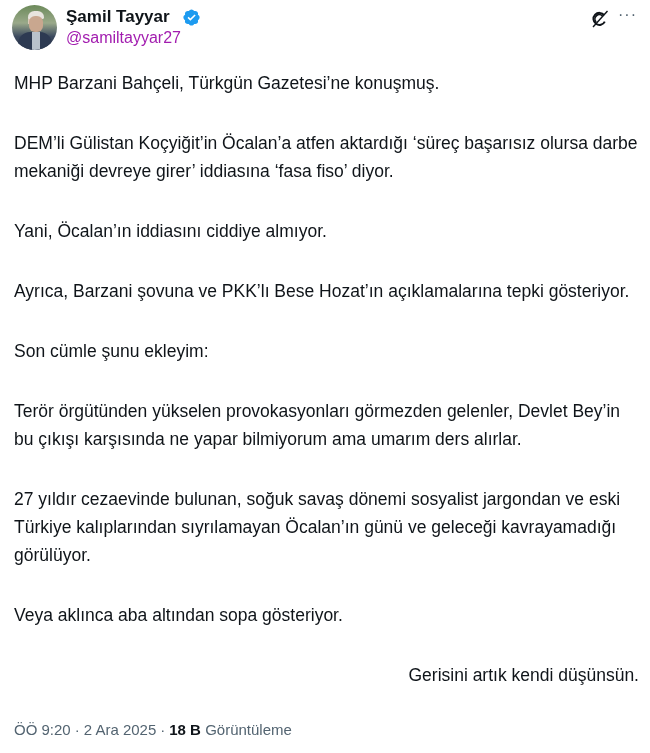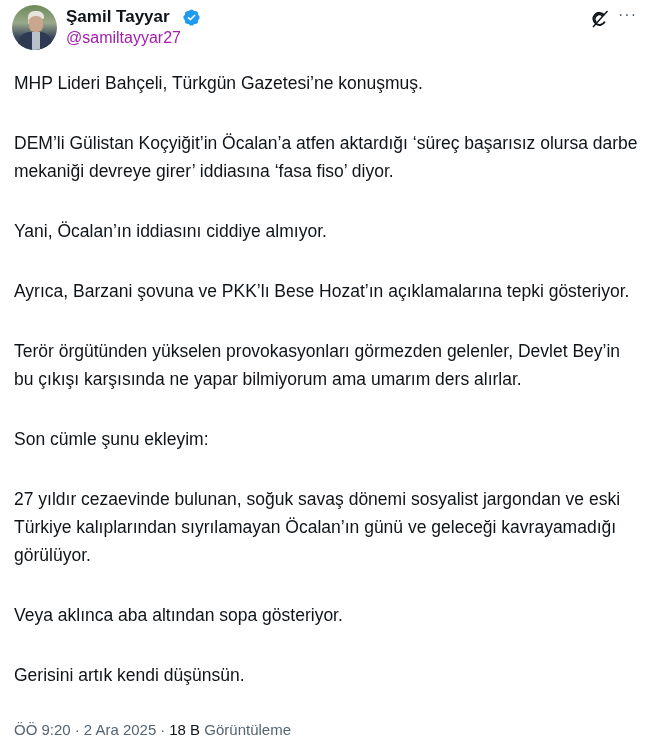--- a/index.html
+++ b/index.html
@@ -22,24 +22,24 @@
   .name-row { position: absolute; left: 66px; top: 7px; display: flex; align-items: center; gap: 12px; }
   .display-name { font-weight: 700; font-size: 17px; color: #0f1419; }
   .verified { width: 19px; height: 19px; display: inline-block; }
   .handle { position: absolute; left: 66px; top: 29px; font-size: 16px; color: #a21caf; }
 
   .grok { position: absolute; left: 590px; top: 9px; width: 20px; height: 20px; cursor: pointer; }
   .more { position: absolute; left: 618px; top: 6px; font-size: 16px; color: #536471; letter-spacing: 1px; cursor: pointer; }
 
   .tweet-body { position: absolute; left: 14px; top: 69px; width: 625px; font-size: 17.5px; line-height: 28px; color: #0f1419; }
   .tweet-body p { margin: 0 0 32px 0; }
-  .tweet-body p.last { margin-bottom: 0; }
+  .tweet-body p.last { margin-bottom: 0; text-align: right; }
 
   .footer { position: absolute; left: 14px; top: 721px; font-size: 15px; color: #536471; white-space: nowrap; }
-  .footer .views-count { font-weight: 400; color: #0f1419; }
+  .footer .views-count { font-weight: 700; color: #0f1419; }
   .footer .sep { margin: 0 4px; }
   .footer a { color: #536471; text-decoration: none; }
 </style>
 </head>
 <body>
 
 <div class="avatar">
   <div class="hair"></div>
   <div class="face"></div>
   <div class="body"></div>
@@ -60,26 +60,26 @@
 <div class="grok">
   <svg viewBox="0 0 20 20" width="20" height="20">
     <path d="M14.2 6.2 A6 6 0 1 0 14.8 12.6" fill="none" stroke="#0f1419" stroke-width="2"></path>
     <path d="M6.2 13 A4.2 4.2 0 0 1 12.5 7" fill="none" stroke="#0f1419" stroke-width="1.6"></path>
     <line x1="3" y1="18" x2="17.5" y2="2" stroke="#0f1419" stroke-width="1.4"></line>
   </svg>
 </div>
 <div class="more">···</div>
 
 <div class="tweet-body">
-  <p>MHP Lideri Bahçeli, Türkgün Gazetesi’ne konuşmuş.</p>
+  <p>MHP Barzani Bahçeli, Türkgün Gazetesi’ne konuşmuş.</p>
   <p>DEM’li Gülistan Koçyiğit’in Öcalan’a atfen aktardığı ‘süreç başarısız olursa darbe mekaniği devreye girer’ iddiasına ‘fasa fiso’ diyor.</p>
   <p>Yani, Öcalan’ın iddiasını ciddiye almıyor.</p>
   <p>Ayrıca, Barzani şovuna ve PKK’lı Bese Hozat’ın açıklamalarına tepki gösteriyor.</p>
+  <p>Son cümle şunu ekleyim:</p>
   <p>Terör örgütünden yükselen provokasyonları görmezden gelenler, Devlet Bey’in bu çıkışı karşısında ne yapar bilmiyorum ama umarım ders alırlar.</p>
-  <p>Son cümle şunu ekleyim:</p>
   <p>27 yıldır cezaevinde bulunan, soğuk savaş dönemi sosyalist jargondan ve eski Türkiye kalıplarından sıyrılamayan Öcalan’ın günü ve geleceği kavrayamadığı görülüyor.</p>
   <p>Veya aklınca aba altından sopa gösteriyor.</p>
   <p class="last">Gerisini artık kendi düşünsün.</p>
 </div>
 
 <div class="footer">
   <a>ÖÖ 9:20</a><span class="sep">·</span><a>2 Ara 2025</a><span class="sep">·</span><span class="views-count">18 B</span> <span>Görüntüleme</span>
 </div>
 
 </body></html>

